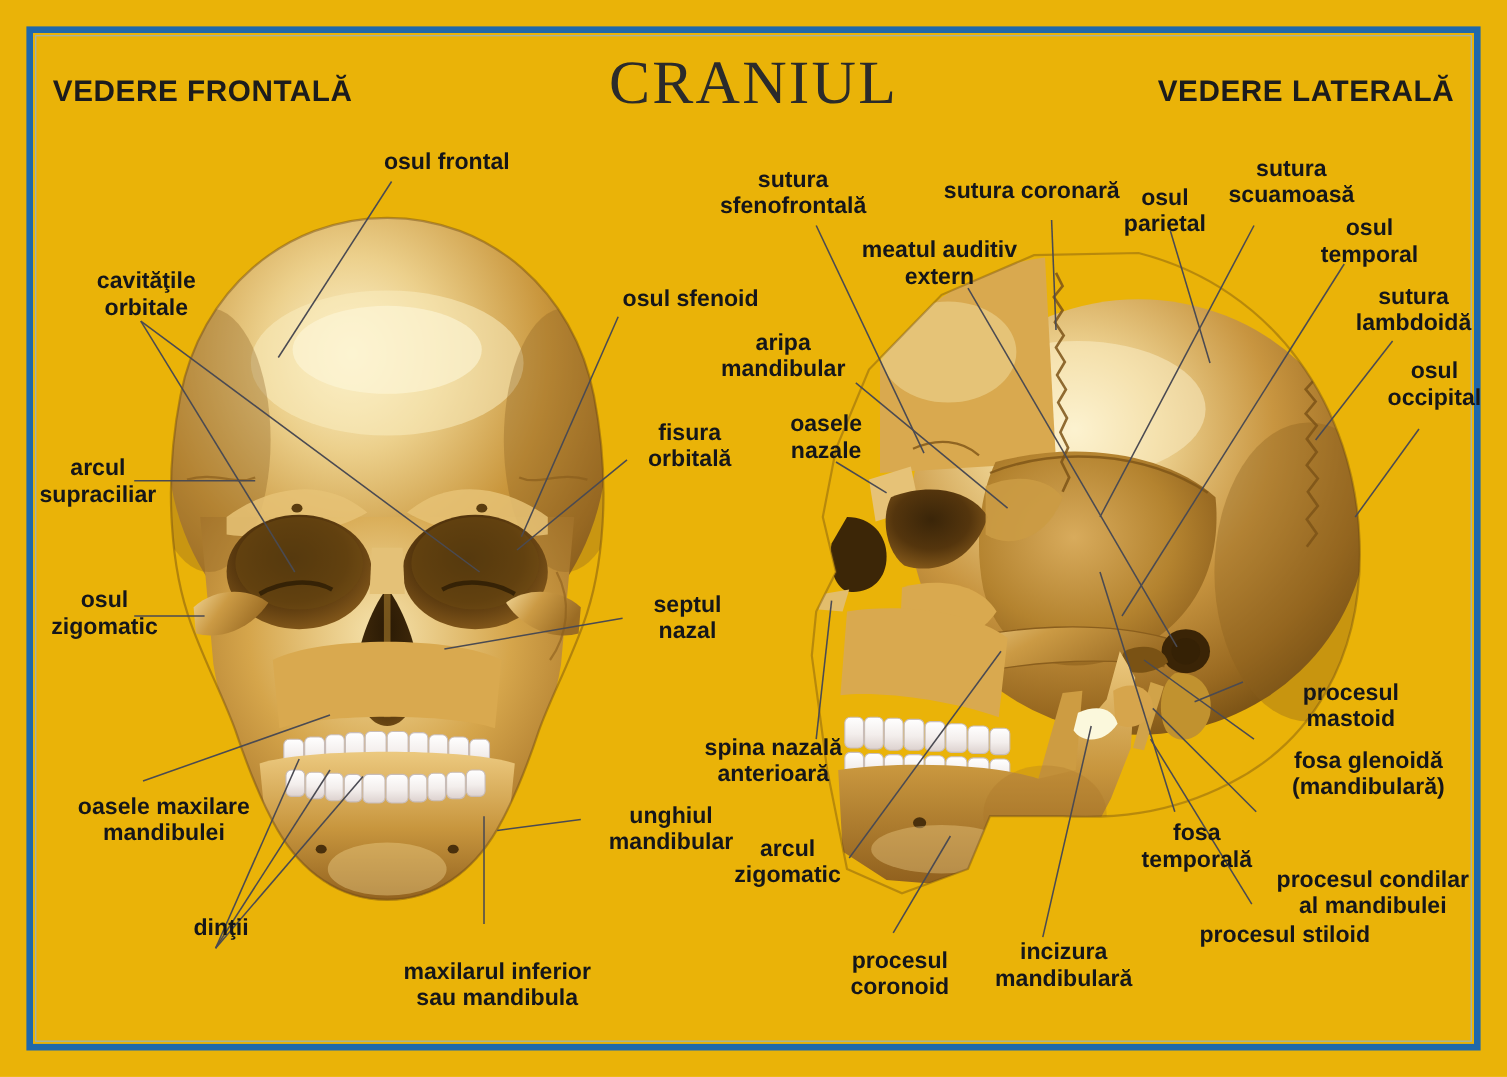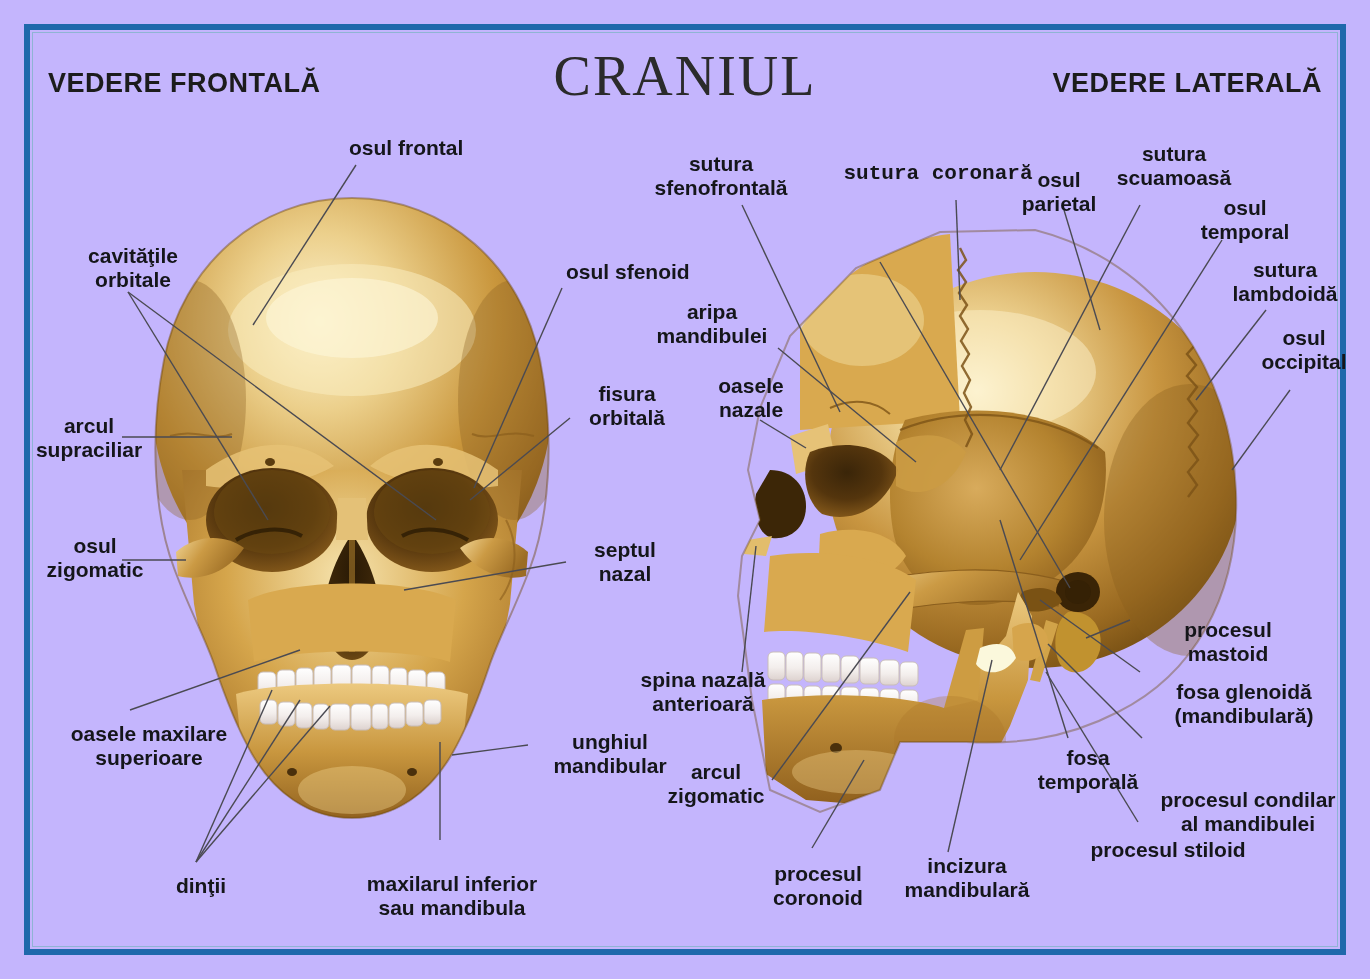--- a/index.html
+++ b/index.html
@@ -6,21 +6,21 @@
   html,body{margin:0;padding:0;}
   body{
     width:1370px;height:979px;
     background:#fbf8dc;
     font-family:"Liberation Sans", sans-serif;
     overflow:hidden;
   }
   #poster{
     position:relative;
     width:1370px;height:979px;
-    background:#c4b5fd;
+    background:#eab308;
     box-sizing:border-box;
   }
   
   #frame-outer{
     position:absolute;
     left:24px;top:24px;right:24px;bottom:24px;
     border:6px solid #1f68ab;
     box-sizing:border-box;
     pointer-events:none;
   }
@@ -395,61 +395,63 @@
   <div class="label ta-c" style="left:48px;top:244px;width:170px;">cavităţile
 orbitale</div>
 
   <div class="label ta-c" style="left:14px;top:414px;width:150px;">arcul
 supraciliar</div>
 
   <div class="label ta-c" style="left:30px;top:534px;width:130px;">osul
 zigomatic</div>
 
   <div class="label ta-c" style="left:34px;top:722px;width:230px;">oasele maxilare
-superioare</div>
-
-  <div class="label ta-c" style="left:146px;top:874px;width:110px;">dinţii</div>
+mandibulei</div>
+
+  <div class="label ta-c" style="left:146px;top:832px;width:110px;">dinţii</div>
 
   <div class="label ta-c" style="left:352px;top:842px;width:200px;margin-top:30px;">maxilarul inferior
 sau mandibula</div>
 
   <div class="label ta-c" style="left:530px;top:730px;width:160px;">unghiul
 mandibular</div>
 
   <div class="label ta-c" style="left:570px;top:538px;width:110px;">septul
 nazal</div>
 
   <div class="label ta-c" style="left:572px;top:382px;width:110px;">fisura
 orbitală</div>
 
   <div class="label ta-l" style="left:566px;top:260px;">osul sfenoid</div>
 
   <div class="label ta-c" style="left:636px;top:152px;width:170px;">sutura
 sfenofrontală</div>
 
-
-  <div class="label ta-c" style="left:840px;top:162px;width:196px;font-family:Liberation Mono, monospace;">sutura coronară</div>
+  <div class="label ta-c" style="left:764px;top:216px;width:180px;">meatul auditiv
+extern</div>
+
+  <div class="label ta-c" style="left:840px;top:162px;width:196px;">sutura coronară</div>
 
   <div class="label ta-c" style="left:1004px;top:168px;width:110px;">osul
 parietal</div>
 
   <div class="label ta-c" style="left:1104px;top:142px;width:140px;">sutura
 scuamoasă</div>
 
   <div class="label ta-c" style="left:1180px;top:196px;width:130px;">osul
 temporal</div>
 
   <div class="label ta-c" style="left:1212px;top:258px;width:146px;">sutura
 lambdoidă</div>
 
   <div class="label ta-c" style="left:1246px;top:326px;width:116px;">osul
 occipital</div>
 
   <div class="label ta-c" style="left:632px;top:300px;width:160px;">aripa
-mandibulei</div>
+mandibular</div>
 
   <div class="label ta-c" style="left:608px;top:668px;width:190px;">spina nazală
 anterioară</div>
 
   <div class="label ta-c" style="left:692px;top:374px;width:118px;">oasele
 nazale</div>
 
   <div class="label ta-c" style="left:652px;top:760px;width:128px;">arcul
 zigomatic</div>
 

